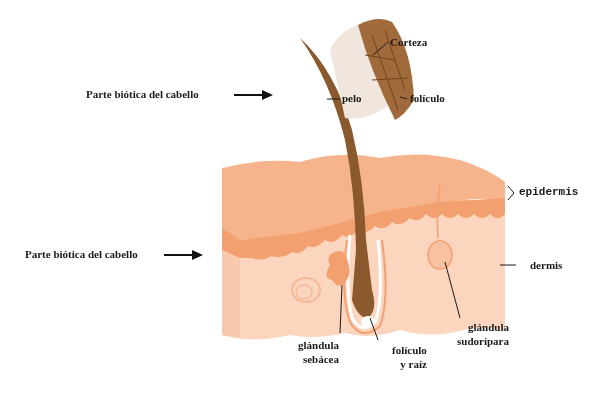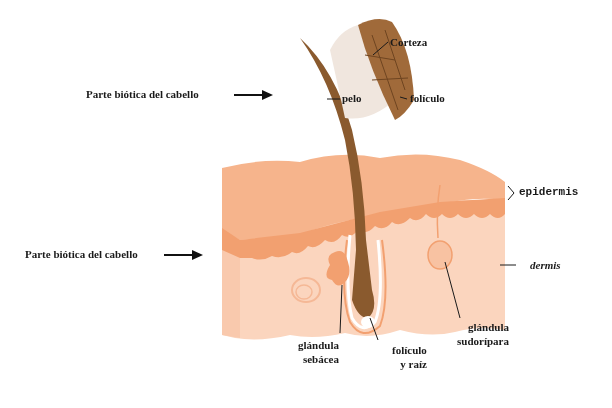--- a/index.html
+++ b/index.html
@@ -56,21 +56,21 @@
     <polygon points="192,250 203,255 192,260" fill="#111"></polygon>
   </g>
 </svg>
 
 <div class="lbl" style="left:86px;top:88px;">Parte biótica del cabello</div>
 <div class="lbl" style="left:25px;top:248px;">Parte biótica del cabello</div>
 <div class="lbl" style="left:390px;top:36px;text-align:center;">Corteza</div>
 <div class="lbl" style="left:302px;top:92px;margin-left:40px;">pelo</div>
 <div class="lbl" style="left:410px;top:92px;">folículo</div>
 <div class="lbl" style="left:519px;top:186px;font-family:Liberation Mono, monospace;">epidermis</div>
-<div class="lbl" style="left:530px;top:259px;font-style:italic;">dermis</div>
+<div class="lbl" style="left:530px;top:259px;">dermis</div>
 <div class="lbl c" style="left:298px;top:338px;">
   <div>glándula</div>
   <div>sebácea</div>
 </div>
 <div class="lbl c" style="left:392px;top:343px;">
   <div>folículo</div>
   <div>y raíz</div>
 </div>
 <div class="lbl c" style="left:457px;top:320px;">
   <div>glándula</div>

